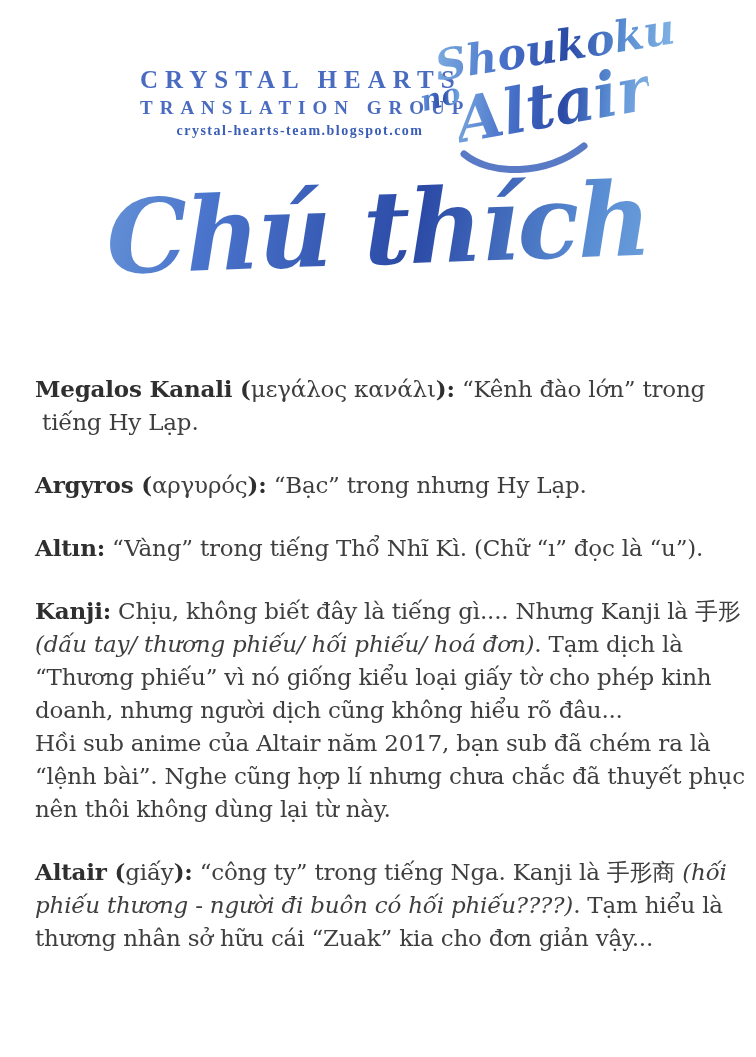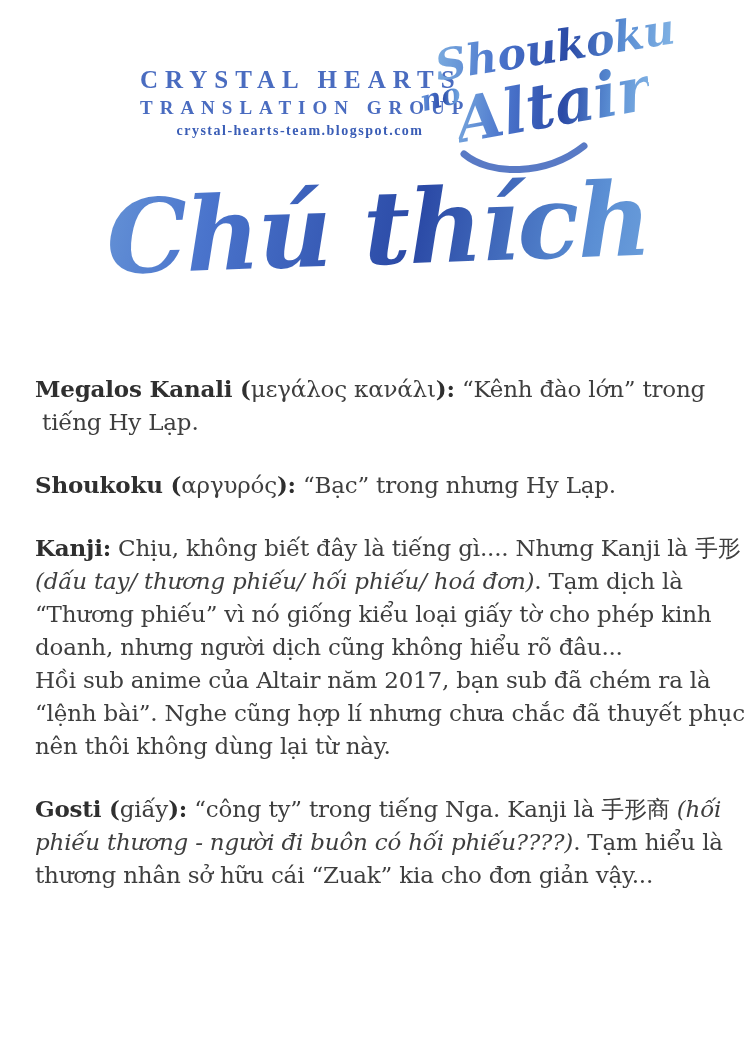--- a/index.html
+++ b/index.html
@@ -82,26 +82,27 @@
     <svg width="130" height="36" viewBox="0 0 130 36">
       <path d="M4,12 C30,34 86,34 124,4" fill="none" stroke="#3c63bb" stroke-width="7" stroke-linecap="round" opacity="0.85"></path>
     </svg>
   </div>
 
   <h1 class="title grad">Chú thích</h1>
 
   <main class="notes">
       <p><span class="seg-bold">Megalos Kanali (</span><span class="seg-normal">μεγάλος κανάλι</span><span class="seg-bold">):</span><span class="seg-normal"> “Kênh đào lớn” trong
  tiếng Hy Lạp.</span></p>
-      <p><span class="seg-bold">Shoukoku (</span><span class="seg-normal">αργυρός</span><span class="seg-bold">):</span><span class="seg-normal"> “Bạc” trong nhưng Hy Lạp.</span></p>
+      <p><span class="seg-bold">Argyros (</span><span class="seg-normal">αργυρός</span><span class="seg-bold">):</span><span class="seg-normal"> “Bạc” trong nhưng Hy Lạp.</span></p>
+      <p><span class="seg-bold">Altın:</span><span class="seg-normal"> “Vàng” trong tiếng Thổ Nhĩ Kì. (Chữ “ı” đọc là “u”).</span></p>
       <p><span class="seg-bold">Kanji:</span><span class="seg-normal"> Chịu, không biết đây là tiếng gì.... Nhưng Kanji là 手形
 </span><span class="seg-italic">(dấu tay/ thương phiếu/ hối phiếu/ hoá đơn)</span><span class="seg-normal">. Tạm dịch là
 “Thương phiếu” vì nó giống kiểu loại giấy tờ cho phép kinh
 doanh, nhưng người dịch cũng không hiểu rõ đâu...
 Hồi sub anime của Altair năm 2017, bạn sub đã chém ra là
 “lệnh bài”. Nghe cũng hợp lí nhưng chưa chắc đã thuyết phục
 nên thôi không dùng lại từ này.</span></p>
-      <p><span class="seg-bold">Gosti (</span><span class="seg-normal">giấy</span><span class="seg-bold">):</span><span class="seg-normal"> “công ty” trong tiếng Nga. Kanji là 手形商 </span><span class="seg-italic">(hối
+      <p><span class="seg-bold">Altair (</span><span class="seg-normal">giấy</span><span class="seg-bold">):</span><span class="seg-normal"> “công ty” trong tiếng Nga. Kanji là 手形商 </span><span class="seg-italic">(hối
 phiếu thương - người đi buôn có hối phiếu????)</span><span class="seg-normal">. Tạm hiểu là
 thương nhân sở hữu cái “Zuak” kia cho đơn giản vậy...</span></p>
     </main>
 
 </div>
 
 </body></html>

